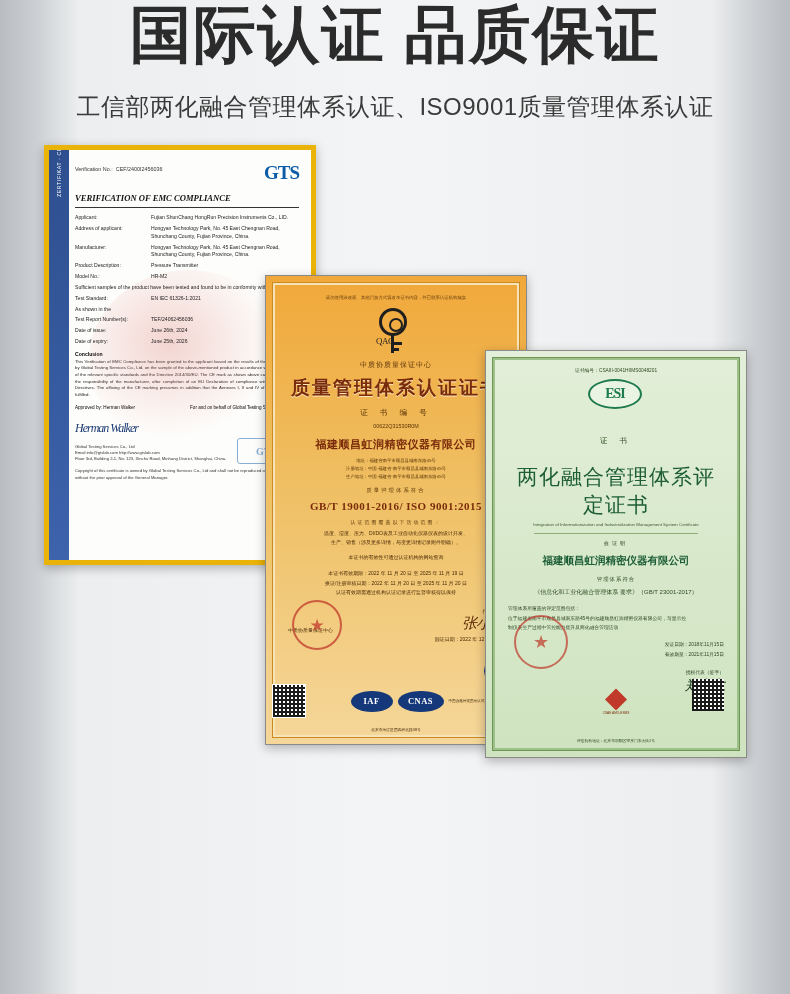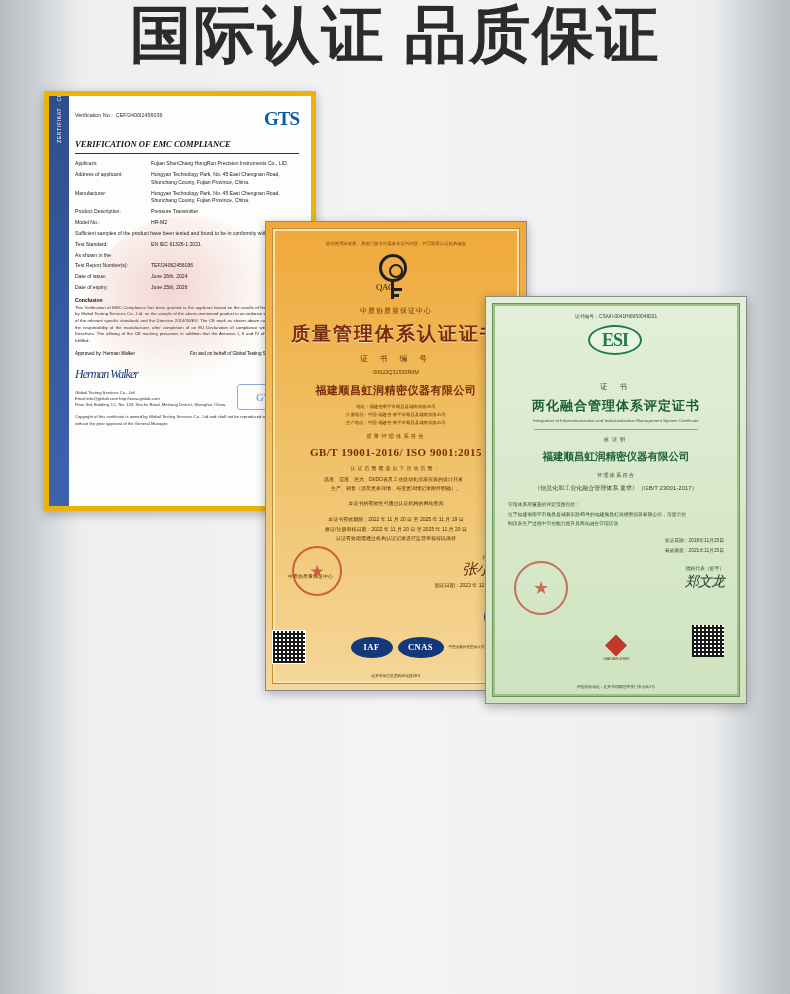--- a/index.html
+++ b/index.html
@@ -205,26 +205,26 @@
   }
   .c3-frame { position: absolute; inset: 7px; border: 2px solid #9ec089; outline: 1px solid #6f9455; }
   .c3-content { position: relative; padding: 8px 14px 0; text-align: center; }
   .c3-no { font-size: 4.8px; color: #2f4a22; text-align: center; }
   .c3-logo {
     width: 56px; height: 34px; margin: 6px auto 0; position: relative;
   }
   .c3-logo .oval {
     width: 54px; height: 30px; border: 2.6px solid #1f7a4d; border-radius: 50%;
     display: flex; align-items: center; justify-content: center;
-    color: #1f7a4d; font-size: 18px; font-weight: bold; letter-spacing: -1px;
+    color: #1f7a4d; font-size: 14px; font-weight: bold; letter-spacing: -1px;
     font-family: "Liberation Serif", serif; background: #eaf4e2;
   }
   .c3-kind { font-size: 7.4px; color: #2f4a22; letter-spacing: 5px; margin-top: 23px; }
   .c3-big {
-    font-size: 13px; font-weight: bold; color: #1d5e36; letter-spacing: 1px; margin-top: 5px;
+    font-size: 21px; font-weight: normal; color: #1d5e36; letter-spacing: 1px; margin-top: 17px;
   }
   .c3-en { font-size: 4.4px; color: #3c5a2c; margin-top: 3px; }
   .c3-hr { height: 1px; background: #8fae79; margin: 6px 26px; }
   .c3-label { font-size: 5.2px; color: #2f4a22; letter-spacing: 3px; }
   .c3-company { font-size: 10.5px; font-weight: bold; color: #1d5e36; margin-top: 7px; }
   .c3-line { font-size: 5.4px; color: #2f4a22; margin-top: 8px; letter-spacing: 1px; }
   .c3-std { font-size: 6px; color: #2f4a22; margin-top: 5px; }
   .c3-para { font-size: 4.8px; color: #2c4420; line-height: 1.95; margin-top: 7px; text-align: left; }
   .c3-dates { font-size: 4.8px; color: #2c4420; line-height: 1.95; margin-top: 8px; text-align: right; }
   .c3-auth { font-size: 4.8px; color: #2c4420; margin-top: 10px; text-align: right; }
@@ -261,20 +261,21 @@
     font-size: 3.8px; color: #2c4420;
   }
 </style>
 </head>
 <body>
 
 <div class="page">
 
   <div class="headline-wrap">
     <div class="headline">国际认证 品质保证</div>
+    <div class="subline1">工信部两化融合管理体系认证、ISO9001质量管理体系认证</div>
   </div>
 
   <div class="certs">
 
     <div class="cert cert1">
       <div class="c1-inner">
         <div class="c1-watermark"></div>
         <div class="c1-sideband">
           <span>ZERTIFIKAT · CERTIFICADO · CERTIFICAT · ВЕРИФИКАЦИЯ</span>
         </div>

